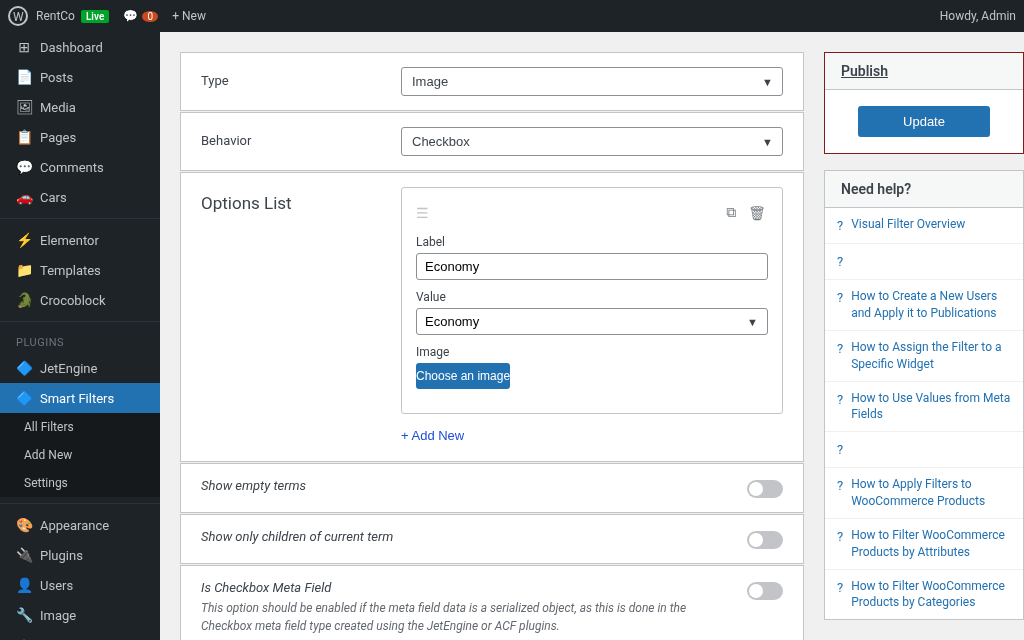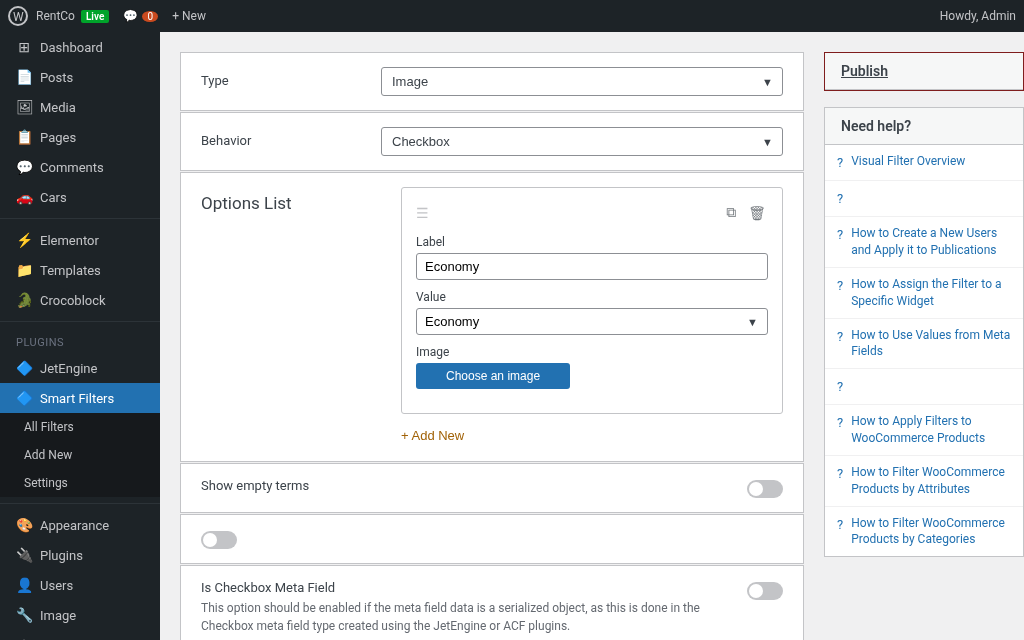--- a/index.html
+++ b/index.html
@@ -40,21 +40,21 @@
     
     #main {
       flex: 1; padding-top: 32px; overflow-y: auto; background: #f0f0f1;
       display: flex; gap: 0;
     }
     #content-area {
       flex: 1; padding: 20px; min-width: 0;
     }
     .field-row {
       background: white; border: 1px solid #c3c4c7; margin-bottom: 1px;
-      display: flex; align-items: flex-start; padding: 14px 20px; 
+      display: flex; align-items: flex-start; padding: 14px 20px; gap: 20px;
     }
     .field-label {
       width: 180px; flex-shrink: 0; font-size: 13px; color: #3c434a; padding-top: 6px; font-weight: 400;
     }
     .field-control { flex: 1; }
     .select-wrapper {
       position: relative; width: 100%;
     }
     .select-wrapper select {
       width: 100%; padding: 6px 30px 6px 10px; border: 1px solid #8c8f94;
@@ -90,33 +90,33 @@
       width: 100%; padding: 5px 8px; border: 1px solid #8c8f94;
       border-radius: 3px; font-size: 13px;
     }
     .value-select-wrapper { position: relative; }
     .value-select-wrapper select {
       width: 100%; padding: 5px 28px 5px 8px; border: 1px solid #8c8f94;
       border-radius: 3px; font-size: 13px; appearance: none; background: white;
     }
     .btn-choose-image {
       background: #2271b1; color: white; border: none; border-radius: 3px;
-      padding: 6px 30px; font-size: 12px; cursor: pointer;
+      padding: 6px 0; font-size: 12px; cursor: pointer;
     }
     .add-new-btn {
       display: inline-flex; align-items: center; gap: 4px;
-      color: #a16207; font-size: 13px; cursor: pointer; border: none; background: none; padding: 4px 0;
+      color: #1d4ed8; font-size: 13px; cursor: pointer; border: none; background: none; padding: 4px 0;
     }
 
     
     .toggle-row {
       background: white; border: 1px solid #c3c4c7; margin-bottom: 1px;
       display: flex; align-items: flex-start; padding: 14px 20px; gap: 20px;
     }
-    .toggle-label-area { flex: 1; }
+    .toggle-label-area { flex: 1; font-style: italic; }
     .toggle-label-title { font-size: 13px; color: #3c434a; font-weight: 400; }
     .toggle-label-desc { font-size: 12px; color: #646970; margin-top: 4px; line-height: 1.5; }
     .toggle-switch {
       flex-shrink: 0; width: 36px; height: 18px; background: #c3c4c7;
       border-radius: 9px; position: relative; cursor: pointer; margin-top: 2px;
     }
     .toggle-switch .knob {
       position: absolute; top: 2px; left: 2px; width: 14px; height: 14px;
       background: white; border-radius: 50%;
     }
@@ -332,20 +332,23 @@
     <div class="toggle-row">
       <div class="toggle-label-area">
         <div class="toggle-label-title">Show empty terms</div>
       </div>
       <div class="toggle-switch">
         <div class="knob"></div>
       </div>
     </div>
 
     <div class="toggle-row">
+      <div class="toggle-label-area">
+        <div class="toggle-label-title">Show only children of current term</div>
+      </div>
       <div class="toggle-switch">
         <div class="knob"></div>
       </div>
     </div>
 
     <div class="toggle-row">
       <div class="toggle-label-area">
         <div class="toggle-label-title">Is Checkbox Meta Field</div>
         <div class="toggle-label-desc">This option should be enabled if the meta field data is a serialized object, as this is done in the Checkbox meta field type created using the JetEngine or ACF plugins.</div>
       </div>
@@ -353,20 +356,23 @@
         <div class="knob"></div>
       </div>
     </div>
 
   </div>
 
   <div id="sidebar-panel">
 
     <div class="publish-box">
       <div class="publish-box-header">Publish</div>
+      <div class="publish-box-body">
+        <button class="btn-update">Update</button>
+      </div>
     </div>
 
     <div class="help-box">
       <div class="help-box-header">Need help?</div>
       <div id="help-links-container">
       <a href="#" class="help-link">
             <span class="help-icon">?</span>
             <span>Visual Filter Overview</span>
           </a>
           <a href="#" class="help-link">

